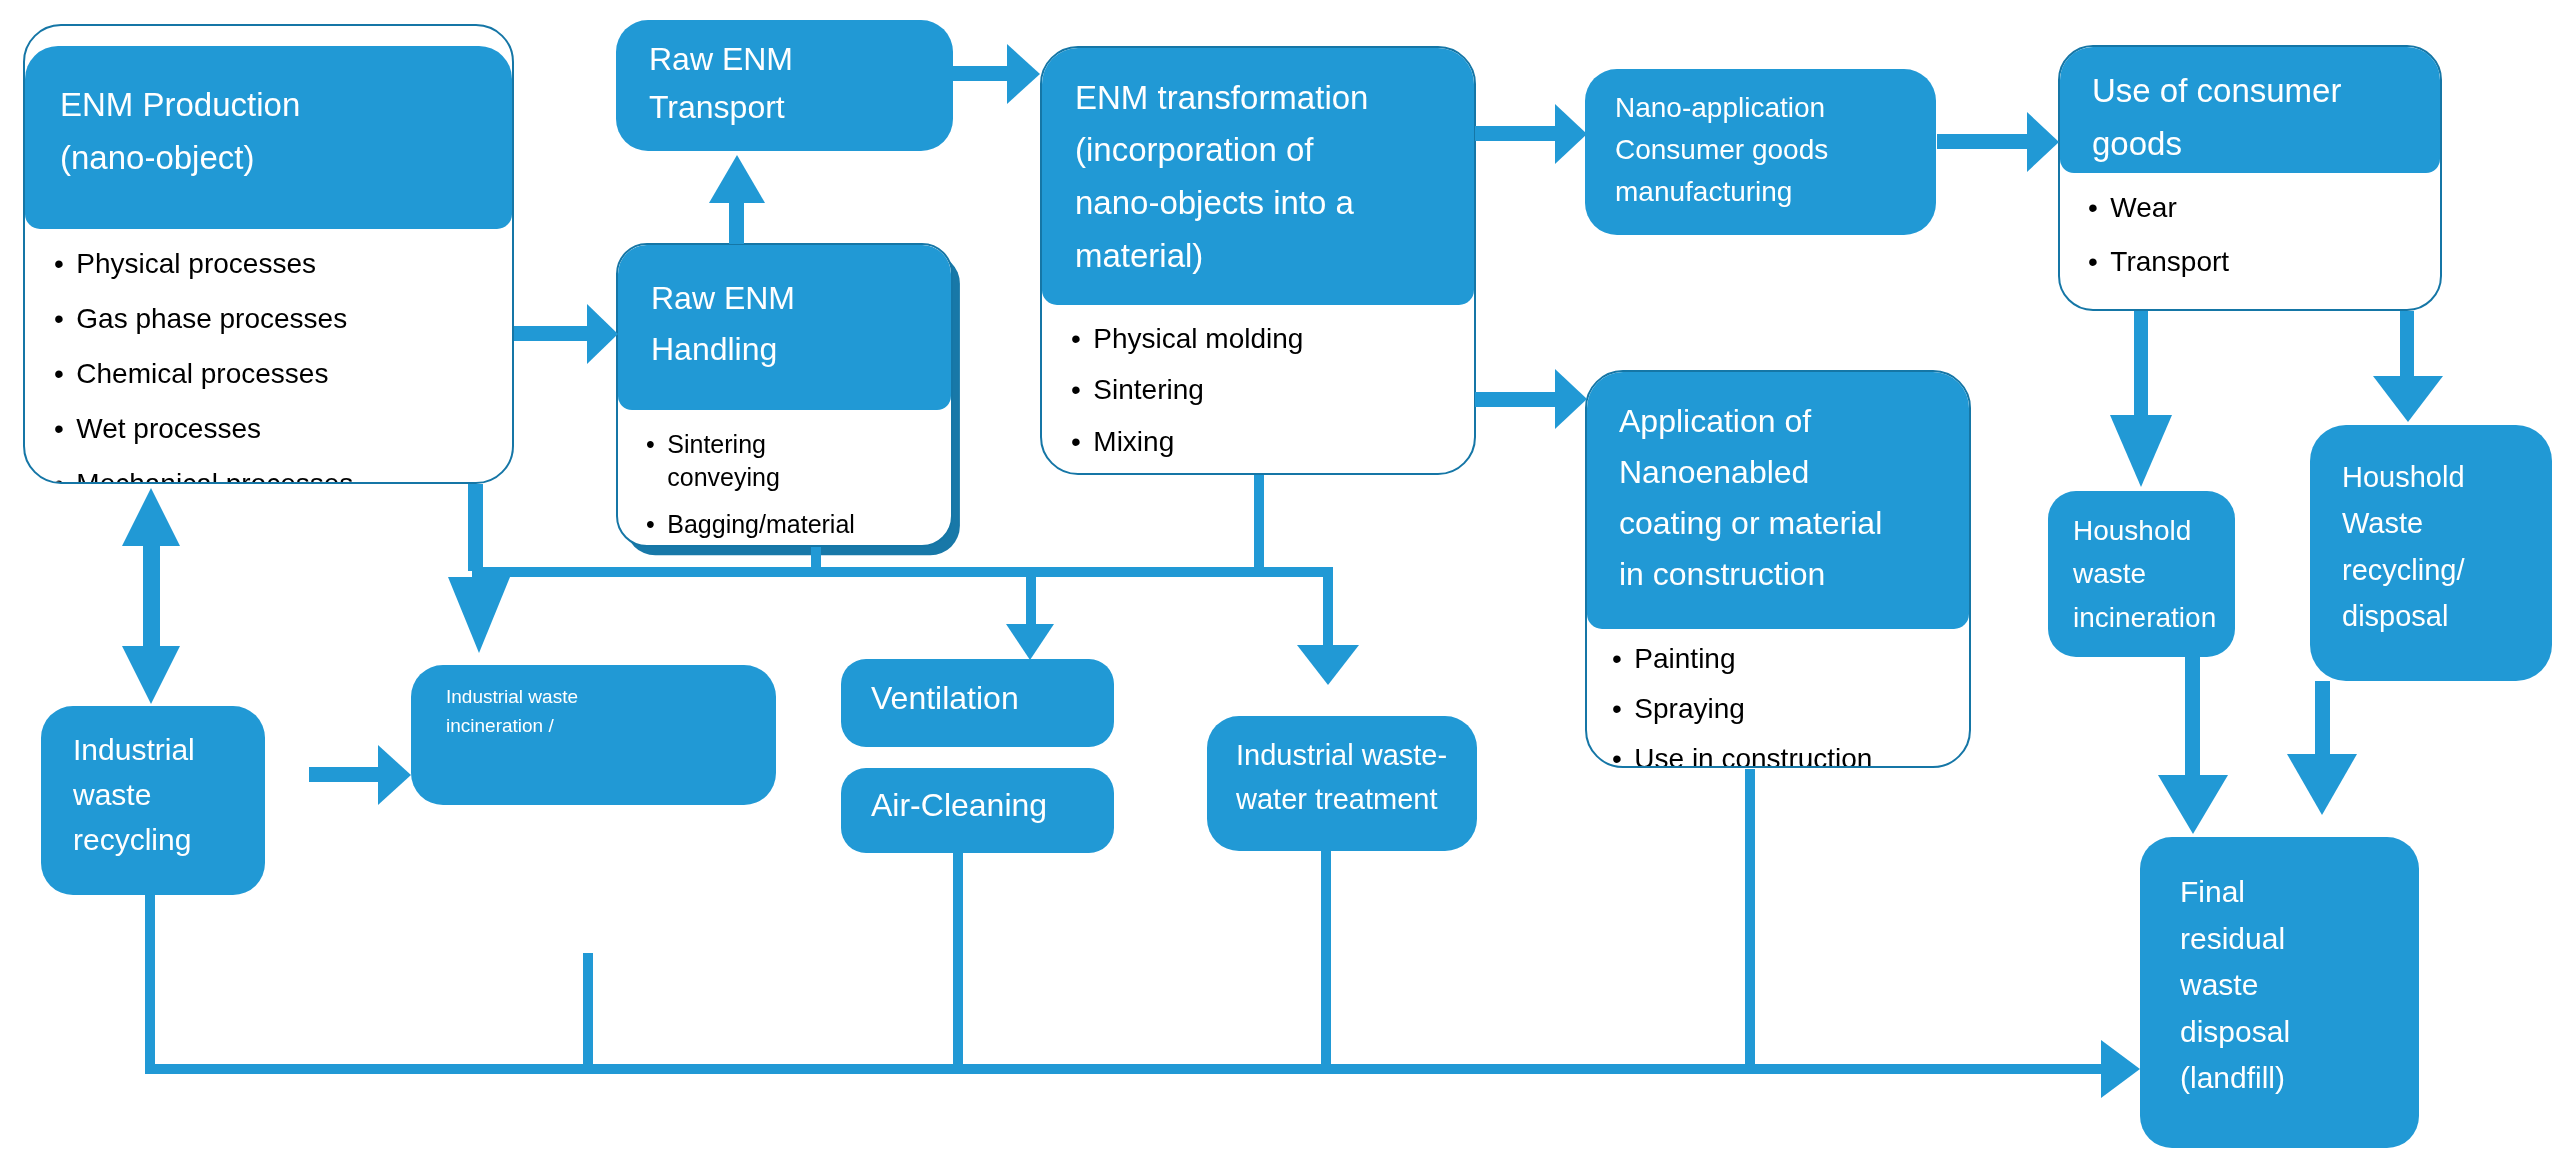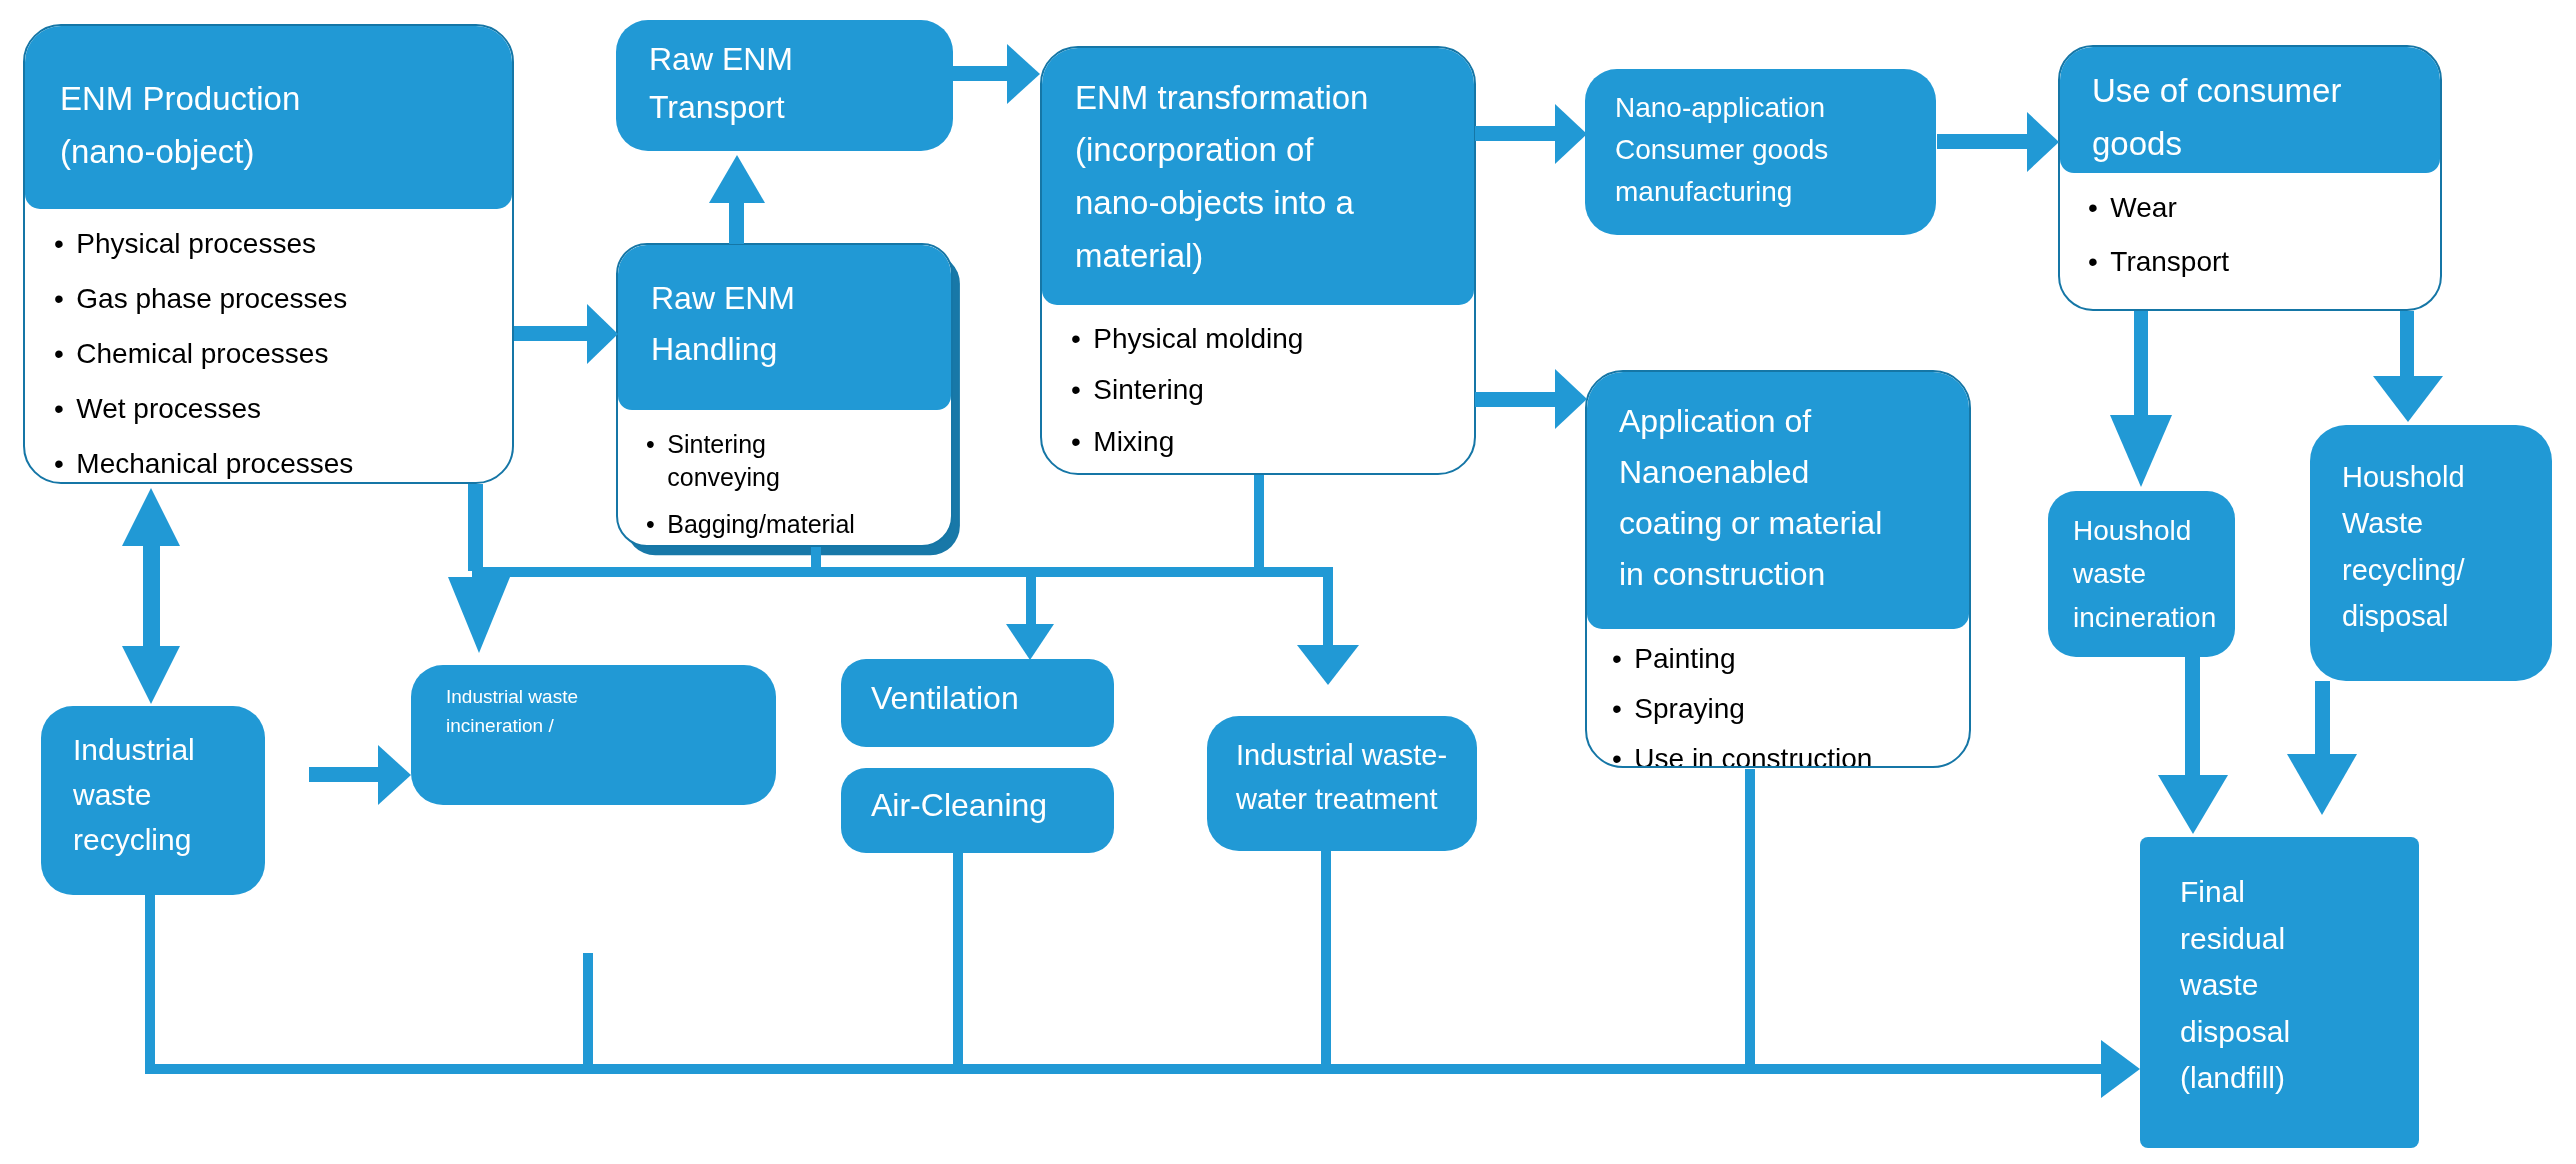--- a/index.html
+++ b/index.html
@@ -16,21 +16,21 @@
   .shaft{position:absolute;background:#2199D5;}
   .tri{position:absolute;width:0;height:0;}
   .shadowed{box-shadow:8.3px 9.7px 0 -1.4px #1878A8;}
 </style>
 </head>
 <body>
 
 <div id="canvas">
 
   <div class="node-framed" style="left:23px;top:24px;width:491px;height:460px;">
-    <div class="node-header" style="width:100%;height:183px;padding:47px 28px 0 35px;font-size:33px;line-height:1.6;">
+    <div class="node-header" style="width:100%;height:183px;padding:33px 28px 0 35px;font-size:33px;line-height:1.6;margin-top:20px;">
       <span class="ttl">ENM Production
 (nano-object)</span>
     </div>
     <div class="bullets" style="padding:19.4px 14px 0 29px;font-size:28px;">
       <div class="b-item" style="margin-bottom:23px;">
           <span class="dot">•</span>
           <span>Physical processes</span>
         </div>
       <div class="b-item" style="margin-bottom:23px;">
           <span class="dot">•</span>
@@ -173,21 +173,21 @@
 incineration</span>
   </div>
 
   <div class="node-solid" style="left:2310px;top:425px;width:242px;height:256px;padding:29px 0 0 32px;font-size:29px;line-height:1.6;border-radius:36px;">
     <span class="ttl">Houshold
 Waste
 recycling/
 disposal</span>
   </div>
 
-  <div class="node-solid" style="left:2140px;top:837px;width:279px;height:311px;padding:32px 16px 0 40px;font-size:30px;line-height:1.55;border-radius:8px;">
+  <div class="node-solid" style="left:2140px;top:837px;width:279px;height:311px;padding:32px 16px 0 40px;font-size:30px;line-height:1.55;border-radius:32px;">
     <span class="ttl">Final
 residual
 waste
 disposal
 (landfill)</span>
   </div>
 
   <div class="shaft" style="left:514px;top:326px;width:73px;height:15px;"></div>
   <div class="tri" style="left:587px;top:304px;border-top:30px solid transparent;border-bottom:30px solid transparent;border-left:31px solid #2199D5;"></div>
 

